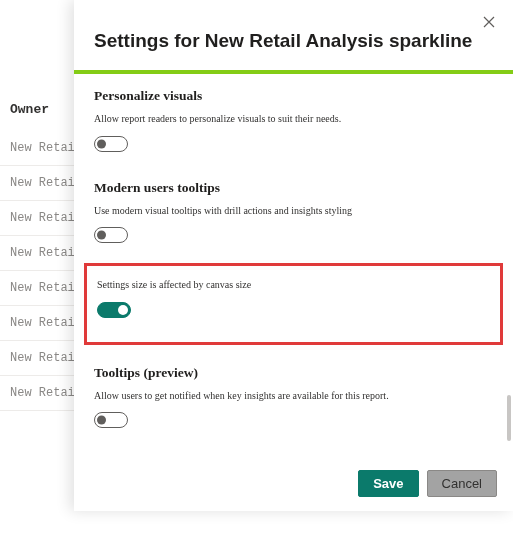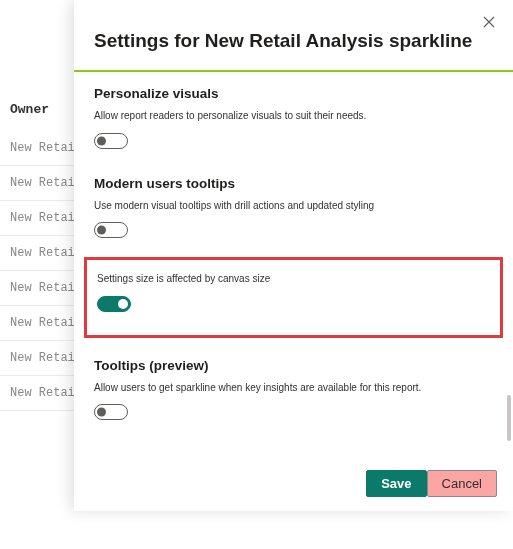--- a/index.html
+++ b/index.html
@@ -60,21 +60,22 @@
       right: 14px; top: 12px;
       width: 20px; height: 20px;
       cursor: pointer;
       color: #605e5c;
       display:flex; align-items:center; justify-content:center;
     }
     .panel-body {
       flex: 1;
       overflow-y: auto;
       padding: 0 20px 8px 20px;
-      border-top: 2px solid #84cc16;
+      border-top: 4px solid #84cc16;
+      font-family: Liberation Serif, serif;
     }
     .section {
       padding: 14px 0 10px 0;
     }
     .section-title {
       font-weight: 700;
       font-size: 13.5px;
       color: #201f1e;
       margin-bottom: 8px;
     }
@@ -118,36 +119,37 @@
       right: 2px; top: 50%;
       transform: translateY(-50%);
       width: 10px; height: 10px;
       border-radius: 50%;
       background: #fff;
     }
     .panel-footer {
       padding: 10px 16px 14px 24px;
       display: flex;
       justify-content: flex-end;
+      gap: 8px;
     }
     .btn {
       font-size: 13px;
       padding: 5px 14px;
       border-radius: 2px;
       cursor: pointer;
       font-family: inherit;
     }
     .btn-primary {
       background: #0b7a6b;
       color: #fff;
       border: 1px solid #0b7a6b;
       font-weight: 600;
     }
     .btn-secondary {
-      background: #fca5a5;
+      background: #a3a3a3;
       color: #323130;
       border: 1px solid #8a8886;
     }
     .scroll-indicator {
       position: absolute;
       right: 2px;
       top: 395px;
       width: 4px;
       height: 46px;
       background: #c8c6c4;
@@ -182,34 +184,34 @@
   <div class="panel-body">
 
     <div class="section">
       <div class="section-title">Personalize visuals</div>
       <div class="section-desc">Allow report readers to personalize visuals to suit their needs.</div>
       <div class="toggle off"><div class="knob"></div></div>
     </div>
 
     <div class="section">
       <div class="section-title">Modern users tooltips</div>
-      <div class="section-desc">Use modern visual tooltips with drill actions and updated styling</div>
+      <div class="section-desc">Use modern visual tooltips with drill actions and insights styling</div>
       <div class="toggle off"><div class="knob"></div></div>
     </div>
 
     <div class="highlight-box">
       <div class="section" style="padding-top:0;">
         <div class="section-desc">Settings size is affected by canvas size</div>
         <div class="toggle on"><div class="knob"></div></div>
       </div>
     </div>
 
     <div class="section">
       <div class="section-title">Tooltips (preview)</div>
-      <div class="section-desc">Allow users to get sparkline when key insights are available for this report.</div>
+      <div class="section-desc">Allow users to get notified when key insights are available for this report.</div>
       <div class="toggle off"><div class="knob"></div></div>
     </div>
 
     <div class="section">
       
       
       
     </div>
 
   </div>

